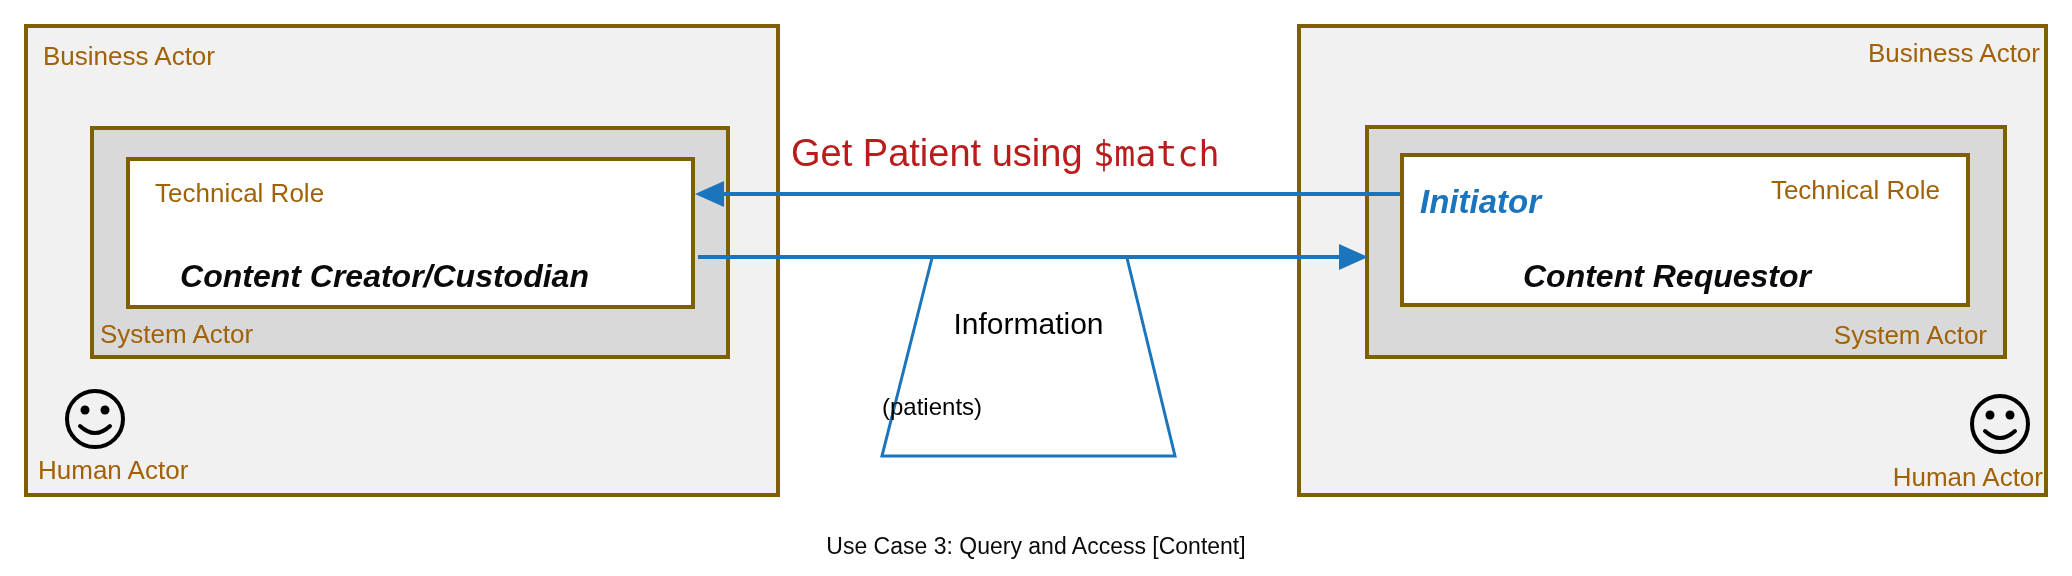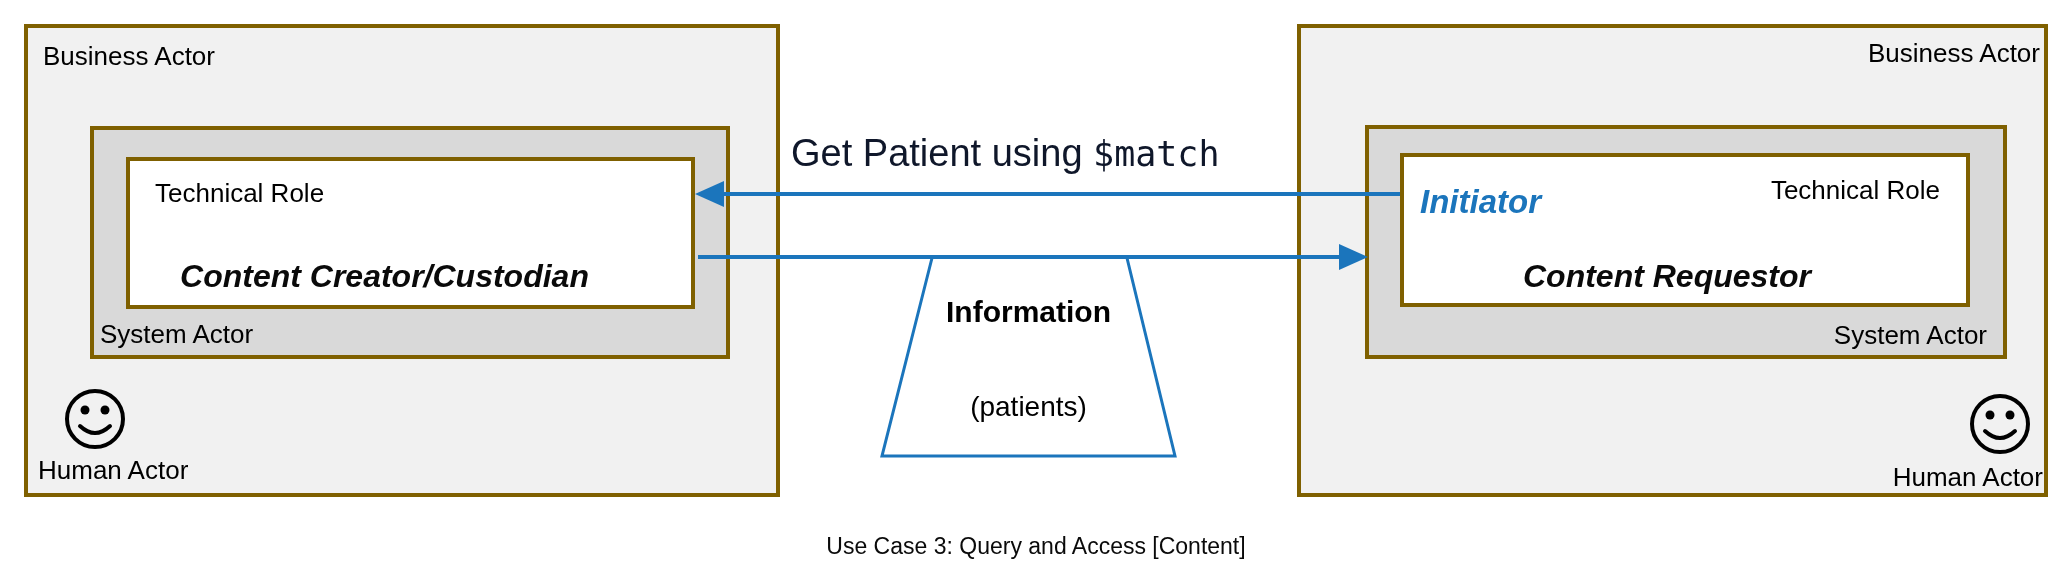--- a/index.html
+++ b/index.html
@@ -4,27 +4,27 @@
 <style>
   html,body{margin:0;padding:0;background:#ffffff;}
   .canvas{
     position:relative;width:2072px;height:576px;background:#ffffff;overflow:hidden;
     font-family:"Liberation Sans",sans-serif;color:#000;
   }
   .box{position:absolute;box-sizing:border-box;border:4px solid #7f6000;}
   .business{background:#f1f1f1;}
   .system{background:#d9d9d9;}
   .technical{background:#ffffff;}
-  .lbl{position:absolute;font-size:26px;line-height:30px;white-space:nowrap;color:#000000;}
+  .lbl{position:absolute;font-size:26px;line-height:30px;white-space:nowrap;color:#a16207;}
   .role{position:absolute;font-size:32px;font-weight:bold;font-style:italic;text-align:center;white-space:nowrap;color:#0a0a0a;}
   .initiator{position:absolute;font-size:33px;font-weight:bold;font-style:italic;color:#1b75bc;white-space:nowrap;}
-  .bigmsg{position:absolute;font-size:38px;line-height:44px;white-space:nowrap;color:#0f172a;}
+  .bigmsg{position:absolute;font-size:38px;line-height:44px;white-space:nowrap;color:#b91c1c;}
   .bigmsg .code{font-family:"DejaVu Sans Mono",monospace;font-size:35px;}
   .payload-text{position:absolute;text-align:center;font-size:30px;line-height:34px;white-space:nowrap;}
-  .payload-sub{position:absolute;text-align:center;font-size:28px;line-height:28px;white-space:nowrap;}
+  .payload-sub{position:absolute;font-size:24px;line-height:28px;white-space:nowrap;}
   .caption{position:absolute;left:0;top:533px;width:2072px;text-align:center;font-size:23px;color:#0a0a0a;}
   .overlay{position:absolute;left:0;top:0;pointer-events:none;}
   .smiley{position:absolute;width:62px;height:62px;}
 </style>
 </head>
 <body>
 
 <div class="canvas">
 
   <div class="box business" style="left:24px;top:24px;width:756px;height:473px;"></div>
@@ -70,18 +70,18 @@
     <polygon points="695,194 724,181 724,207" fill="#1b75bc"></polygon>
 
     <line x1="698" y1="257" x2="1342" y2="257" stroke="#1b75bc" stroke-width="4"></line>
     <polygon points="1368,257 1339,244 1339,270" fill="#1b75bc"></polygon>
   </svg>
 
   <div class="bigmsg" style="left:791px;top:131px;">
     <span>Get Patient using </span><span class="code">$match</span>
   </div>
 
-  <div class="payload-text" style="left:882px;top:295px;width:293px;font-weight:bold;">Information</div>
+  <div class="payload-text" style="left:882px;top:307px;width:293px;">Information</div>
   <div class="payload-sub" style="left:882px;top:393px;width:293px;">(patients)</div>
 
   <div class="caption">Use Case 3: Query and Access [Content]</div>
 
 </div>
 
 </body></html>

